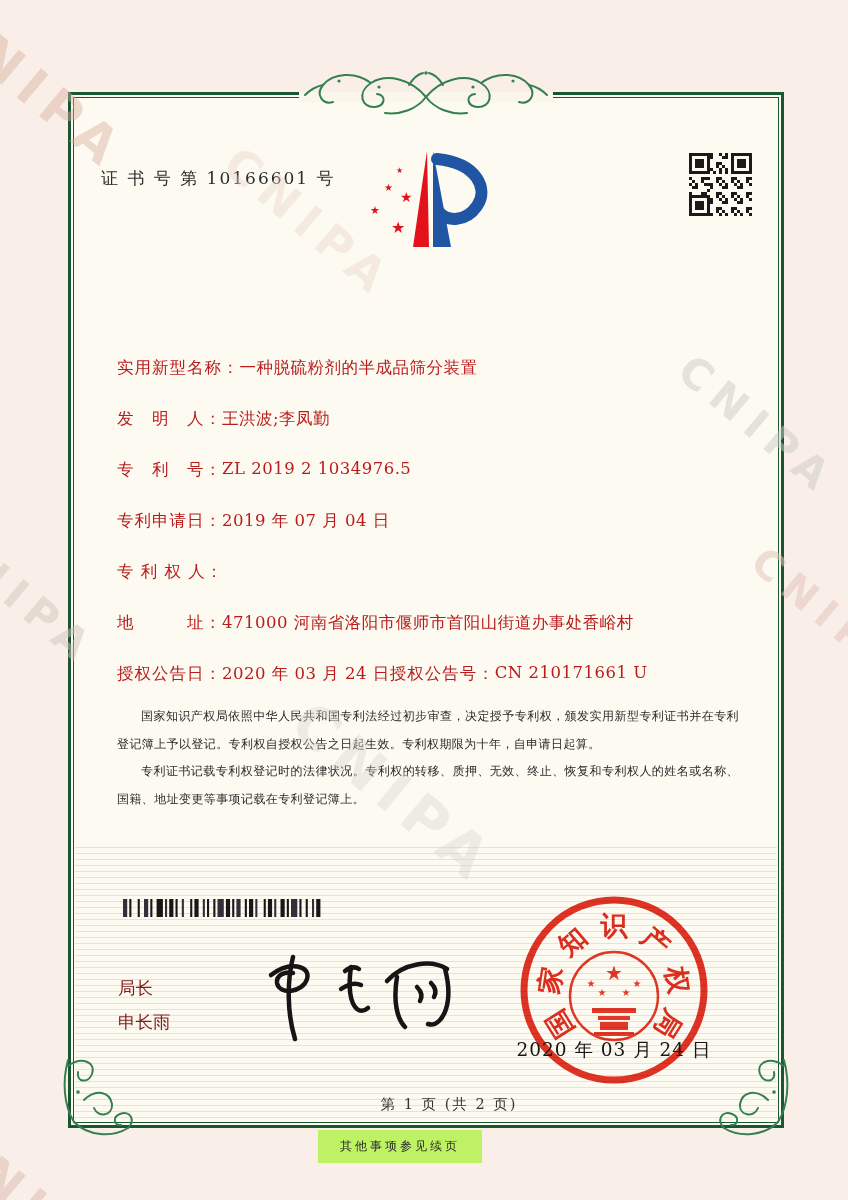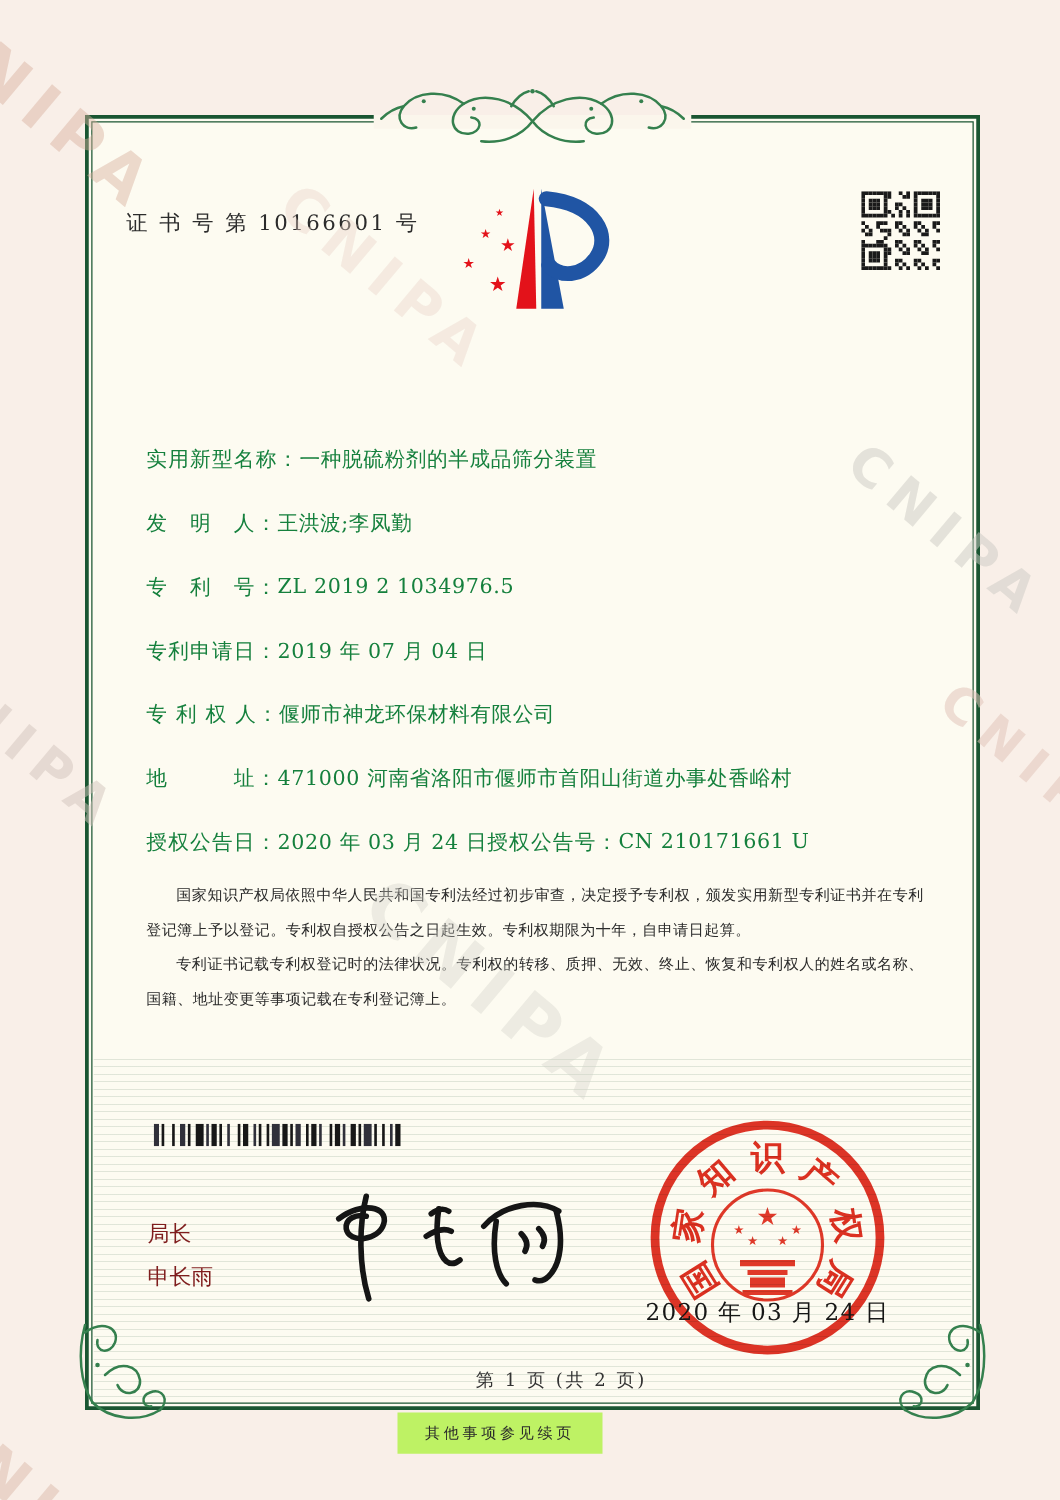--- a/index.html
+++ b/index.html
@@ -38,21 +38,21 @@
   .s3{left:37px; top:47px; font-size:14px;}
   .s4{left:7px;  top:62px; font-size:11px;}
   .s5{left:28px; top:77px; font-size:16px;}
   .qr{position:absolute; left:618px; top:58px; width:63px; height:63px;}
   .title{
     position:absolute; left:0; right:0; top:163px; text-align:center;
     font-size:36px; font-weight:bold; letter-spacing:9px; color:#141414;
   }
   
   .fields{position:absolute; left:46px; top:262px; width:630px;}
-  .row{display:flex; height:51px; align-items:flex-start; font-size:16.5px; color:#15803d;}
+  .row{display:flex; height:51px; align-items:flex-start; font-size:16.5px; color:#b91c1c;}
   .lbl{white-space:pre; letter-spacing:1px;}
   .val{white-space:pre; letter-spacing:0.5px;}
   .grant .lbl2{}
   
   .paras{position:absolute; left:46px; right:42px; top:608px; text-align:justify;}
   .paras p{margin:0; text-indent:2em; font-size:12px; line-height:27.5px; color:#2a2a2a; letter-spacing:0.4px;}
   
   .barcode{position:absolute; left:52px; top:804px; width:216px; height:18px;}
   .signer{position:absolute; left:47px; top:876px; font-family:"DejaVu Sans","Liberation Sans",sans-serif;
           font-size:17.5px; line-height:34px; color:#7f1d1d;}
@@ -364,21 +364,20 @@
       <div class="row">
         <span class="lbl">专　利　号：</span>
         <span class="val">ZL 2019 2 1034976.5</span>
       </div>
       <div class="row">
         <span class="lbl">专利申请日：</span>
         <span class="val">2019 年 07 月 04 日</span>
       </div>
       <div class="row">
         <span class="lbl">专 利 权 人：</span>
-        <span class="val">偃师市神龙环保材料有限公司</span>
       </div>
       <div class="row">
         <span class="lbl">地　　　址：</span>
         <span class="val">471000 河南省洛阳市偃师市首阳山街道办事处香峪村</span>
       </div>
       <div class="row grant">
         <span class="lbl">授权公告日：</span>
         <span class="val">2020 年 03 月 24 日</span>
         <span class="lbl lbl2">授权公告号：</span>
         <span class="val">CN 210171661 U</span>

